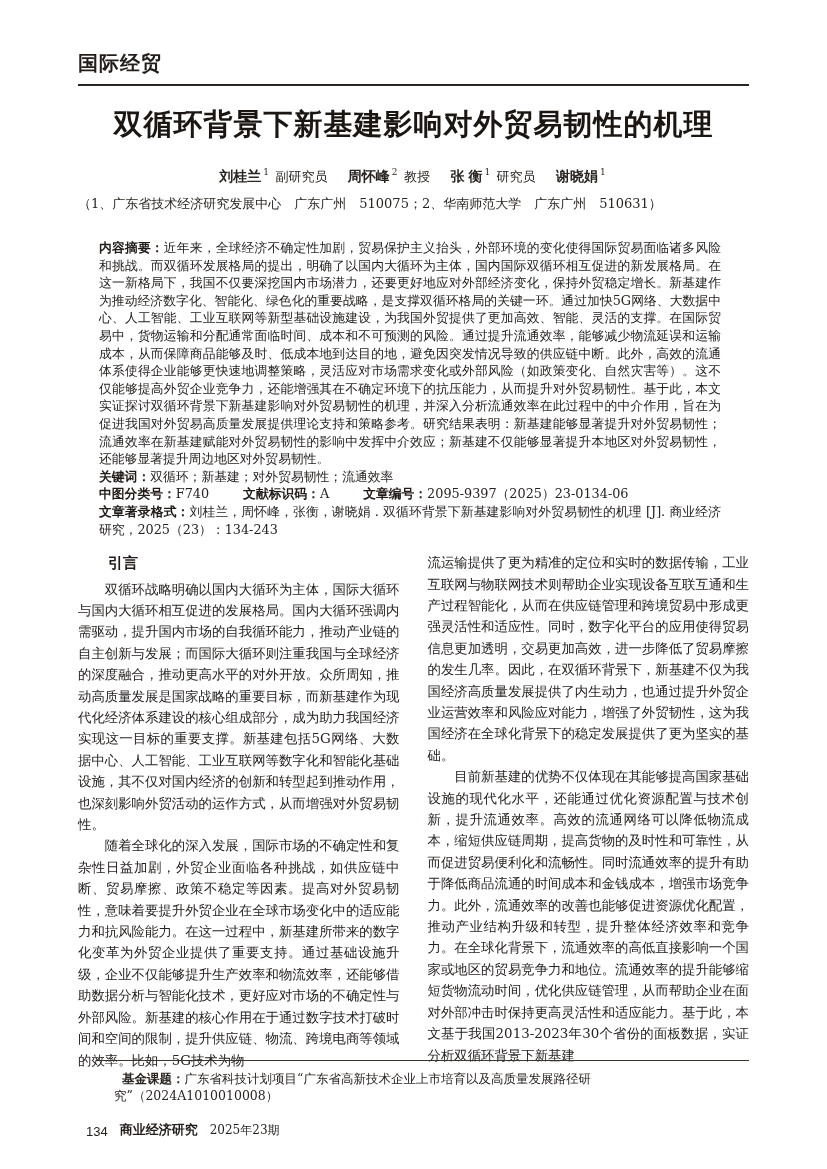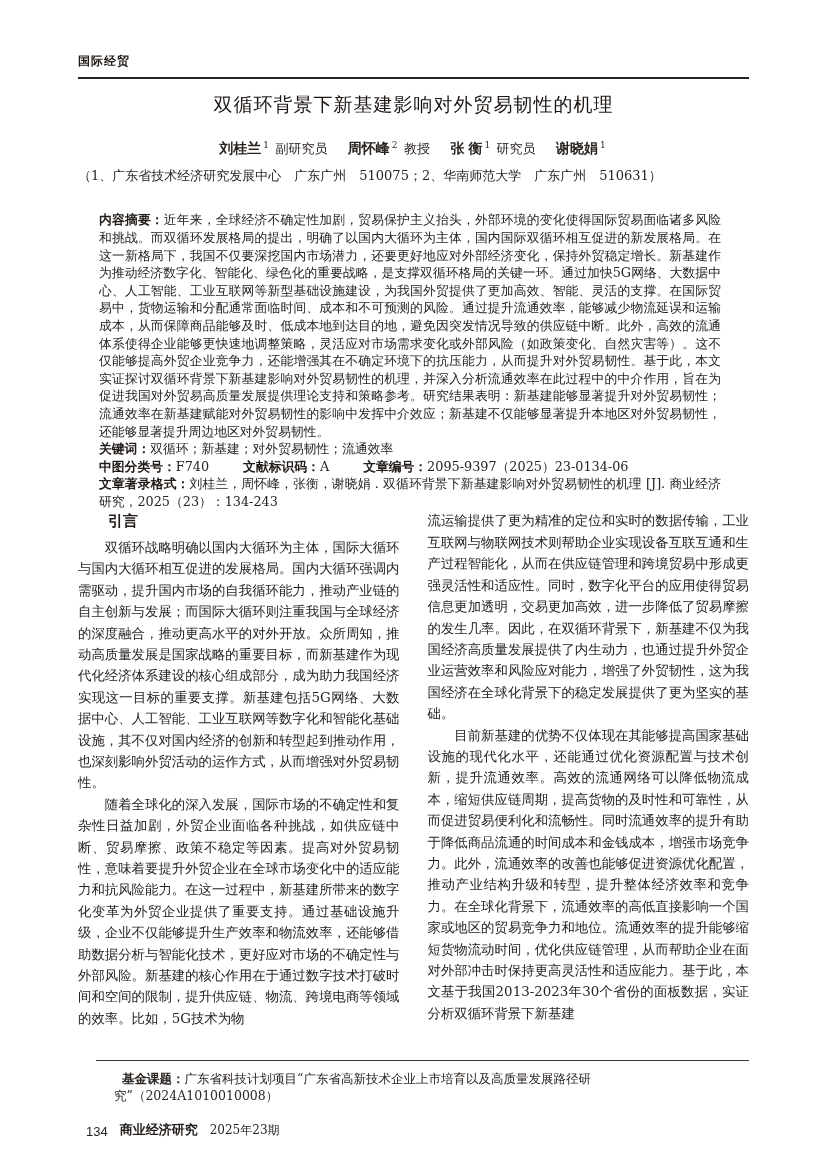--- a/index.html
+++ b/index.html
@@ -15,27 +15,27 @@
     font-family:"DejaVu Serif","Liberation Serif",serif;
   }
   
   .running-head{
     margin-top:50px;
     padding-bottom:7px;
     border-bottom:2px solid #2b2522;
   }
   .running-head .label{
     font-family:Liberation Serif, serif;
-    font-weight:bold;font-size:12px;color:#241e1b;letter-spacing:1px;
+    font-weight:bold;font-size:20px;color:#241e1b;letter-spacing:1px;
   }
   
   .article-title{
     text-align:center;
     font-family:"Liberation Sans","DejaVu Sans",sans-serif;
-    font-weight:normal;font-size:19px;color:#1c1613;letter-spacing:1px;
+    font-weight:bold;font-size:29px;color:#1c1613;letter-spacing:1px;
   }
   .authors{
     margin-top:22px;text-align:center;font-size:14px;color:#2a2421;
   }
   .authors .author{margin:0 8px;white-space:nowrap;}
   .authors .name{font-family:"Liberation Sans","DejaVu Sans",sans-serif;font-weight:bold;}
   .authors sup{font-size:9px;margin:0 2px;}
   .authors .role{font-size:13px;}
   .affiliation{
     margin-top:9px;text-align:left;font-size:13px;color:#2a2421;
@@ -47,21 +47,21 @@
     text-align:justify;
   }
   .abstract-block p{margin:0;}
   .abstract-block .blabel{
     font-family:"Liberation Sans","DejaVu Sans",sans-serif;
     font-weight:bold;color:#211b18;
   }
   .meta-row .seg{margin-right:34px;}
   
   .columns{
-    display:flex;gap:28px;
+    display:flex;gap:28px;margin-top:14px;
   }
   .col{flex:1 1 0;min-width:0;font-size:13.4px;line-height:21.4px;text-align:justify;}
   .col p{margin:0;text-indent:2em;}
   .col p.no-indent{text-indent:0;}
   .intro-heading{
     font-family:"Liberation Sans","DejaVu Sans",sans-serif;
     font-weight:bold;font-size:15px;color:#211b18;
     margin:0 0 5px 0;text-indent:2em;
   }
   

